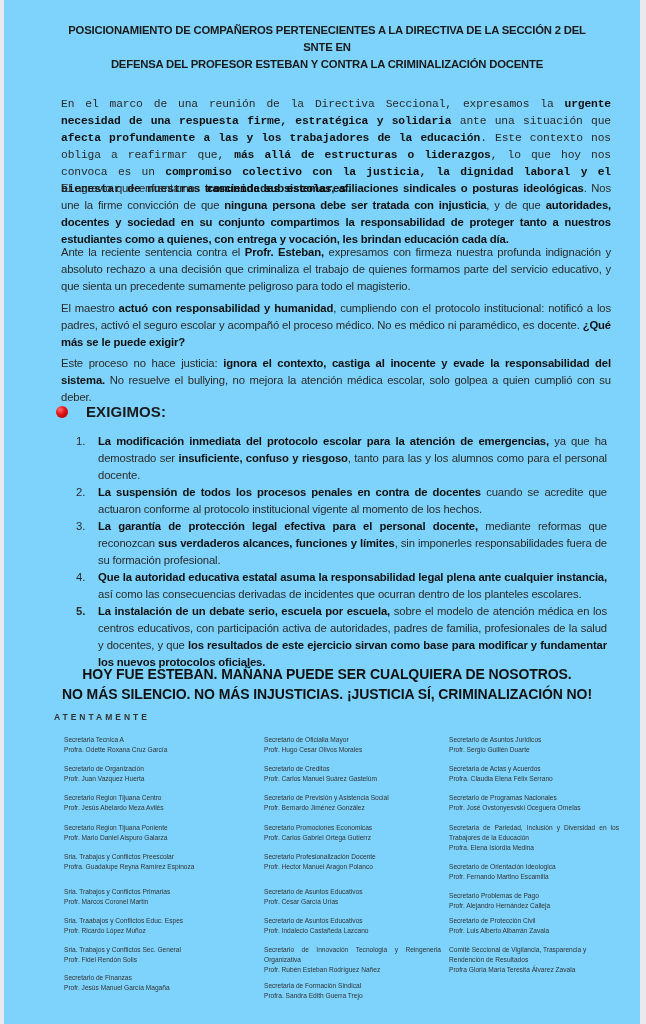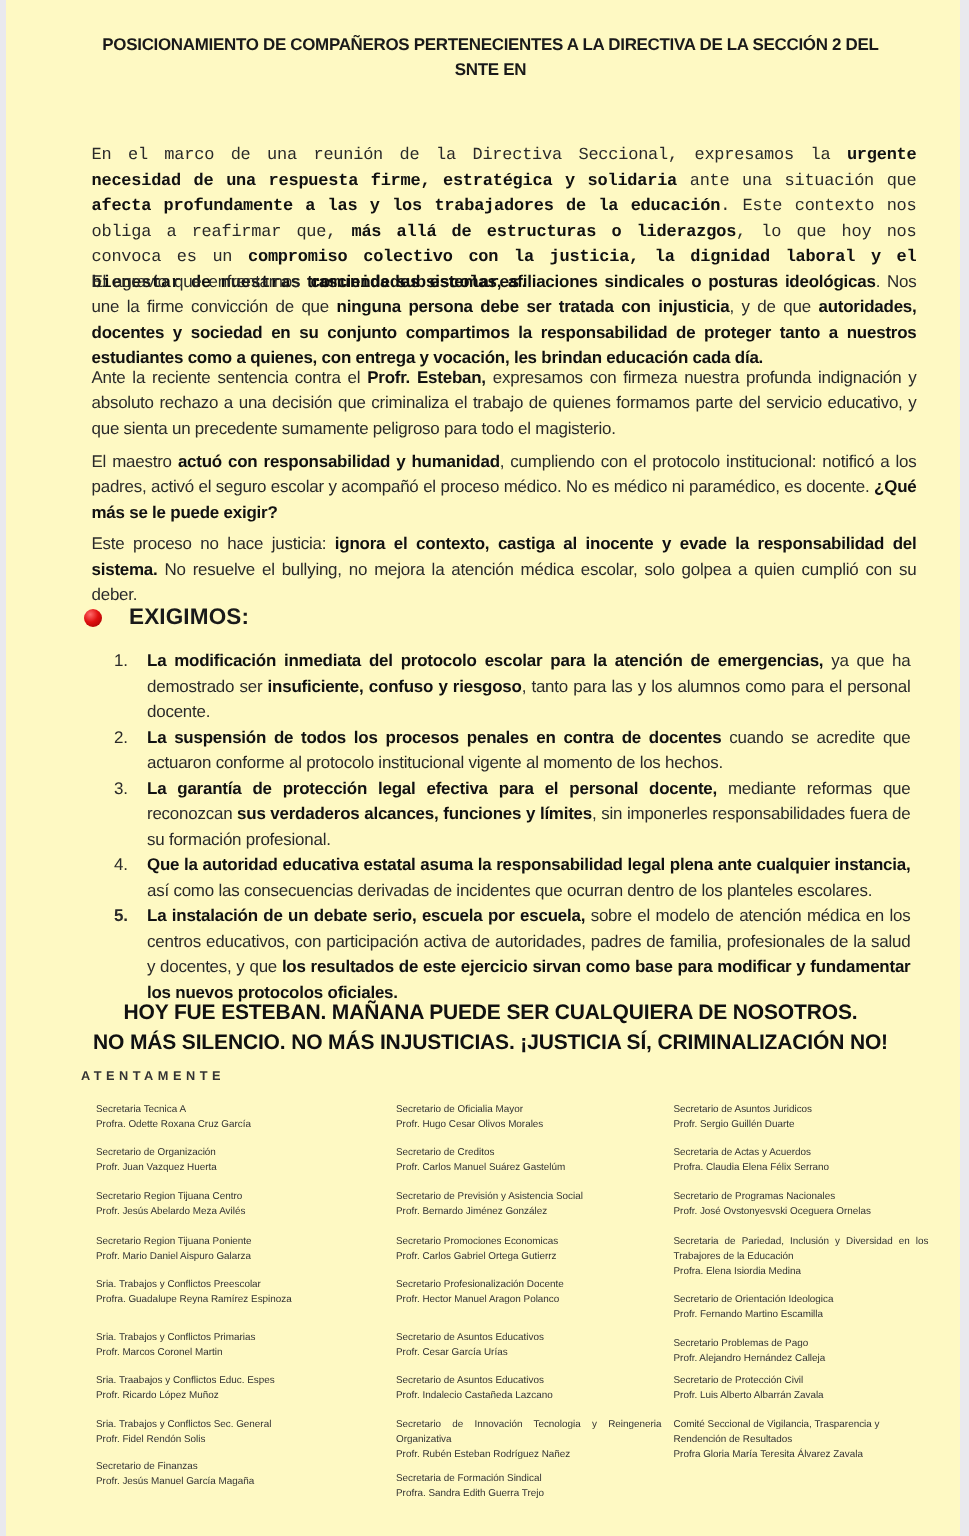--- a/index.html
+++ b/index.html
@@ -4,21 +4,21 @@
 <style>
   html, body { margin: 0; padding: 0; }
   body {
     width: 646px; height: 1024px; overflow: hidden;
     background: #e9e9ee;
     font-family: "Liberation Sans", sans-serif;
     color: #1a1a1a;
   }
   .page {
     position: absolute; left: 4px; top: 0; width: 636px; height: 1024px;
-    background: #fef9c3;
+    background: #7dd3fc;
   }
   .content { position: absolute; left: 57px; width: 550px; }
   .title {
     top: 22px; left: 50px; width: 546px;
     text-align: center; font-weight: bold; font-size: 11.3px; line-height: 17px;
     letter-spacing: -0.2px;
   }
   .para {
     font-size: 11.3px; line-height: 17px; text-align: justify;
     letter-spacing: -0.15px; color: #2a2a2a;
@@ -68,20 +68,21 @@
   .sig .name { display: block; }
   .sig .role.just { text-align: justify; }
 </style>
 </head>
 <body>
 
 <div class="page">
 
   <div class="content title">
     <div>POSICIONAMIENTO DE COMPAÑEROS PERTENECIENTES A LA DIRECTIVA DE LA SECCIÓN 2 DEL SNTE EN</div>
+    <div>DEFENSA DEL PROFESOR ESTEBAN Y CONTRA LA CRIMINALIZACIÓN DOCENTE</div>
   </div>
 
   <div class="content para p1"><span>En el marco de una reunión de la Directiva Seccional, expresamos la </span><b>urgente necesidad de una respuesta firme, estratégica y solidaria</b><span> ante una situación que </span><b>afecta profundamente a las y los trabajadores de la educación</b><span>. Este contexto nos obliga a reafirmar que, </span><b>más allá de estructuras o liderazgos</b><span>, lo que hoy nos convoca es un </span><b>compromiso colectivo con la justicia, la dignidad laboral y el bienestar de nuestras comunidades escolares.</b></div>
   <div class="content para p2"><span>El agravio que enfrentamos </span><b>trasciende subsistemas, afiliaciones sindicales o posturas ideológicas</b><span>. Nos une la firme convicción de que </span><b>ninguna persona debe ser tratada con injusticia</b><span>, y de que </span><b>autoridades, docentes y sociedad en su conjunto compartimos la responsabilidad de proteger tanto a nuestros estudiantes como a quienes, con entrega y vocación, les brindan educación cada día.</b></div>
   <div class="content para p3"><span>Ante la reciente sentencia contra el </span><b>Profr. Esteban,</b><span> expresamos con firmeza nuestra profunda indignación y absoluto rechazo a una decisión que criminaliza el trabajo de quienes formamos parte del servicio educativo, y que sienta un precedente sumamente peligroso para todo el magisterio.</span></div>
   <div class="content para p4"><span>El maestro </span><b>actuó con responsabilidad y humanidad</b><span>, cumpliendo con el protocolo institucional: notificó a los padres, activó el seguro escolar y acompañó el proceso médico. No es médico ni paramédico, es docente. </span><b>¿Qué más se le puede exigir?</b></div>
   <div class="content para p5"><span>Este proceso no hace justicia: </span><b>ignora el contexto, castiga al inocente y evade la responsabilidad del sistema.</b><span> No resuelve el bullying, no mejora la atención médica escolar, solo golpea a quien cumplió con su deber.</span></div>
 
   <div class="exigimos">
     <span class="red-dot"></span>

